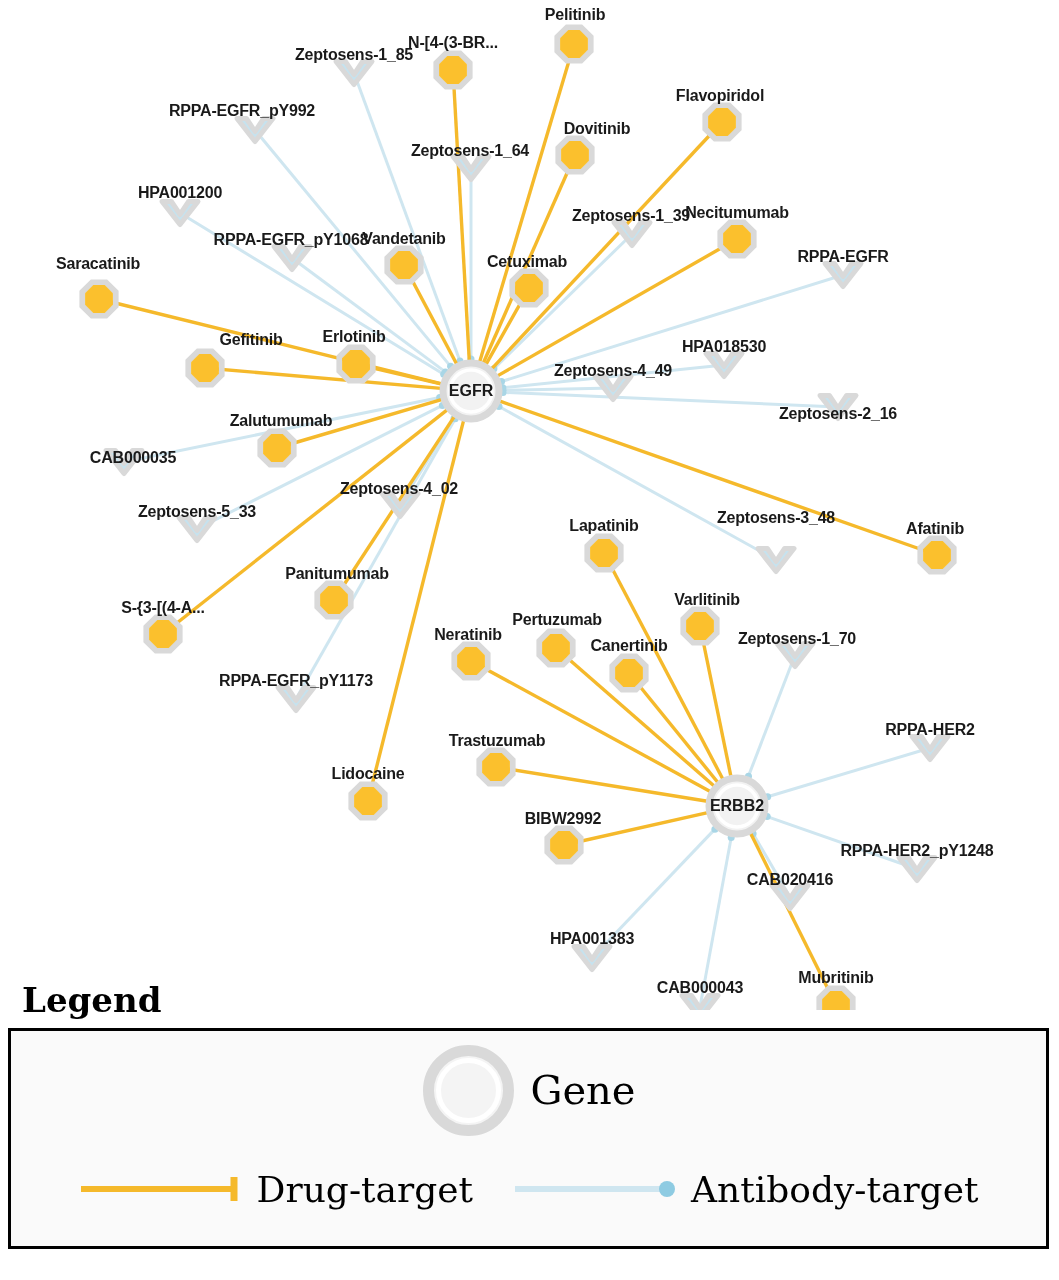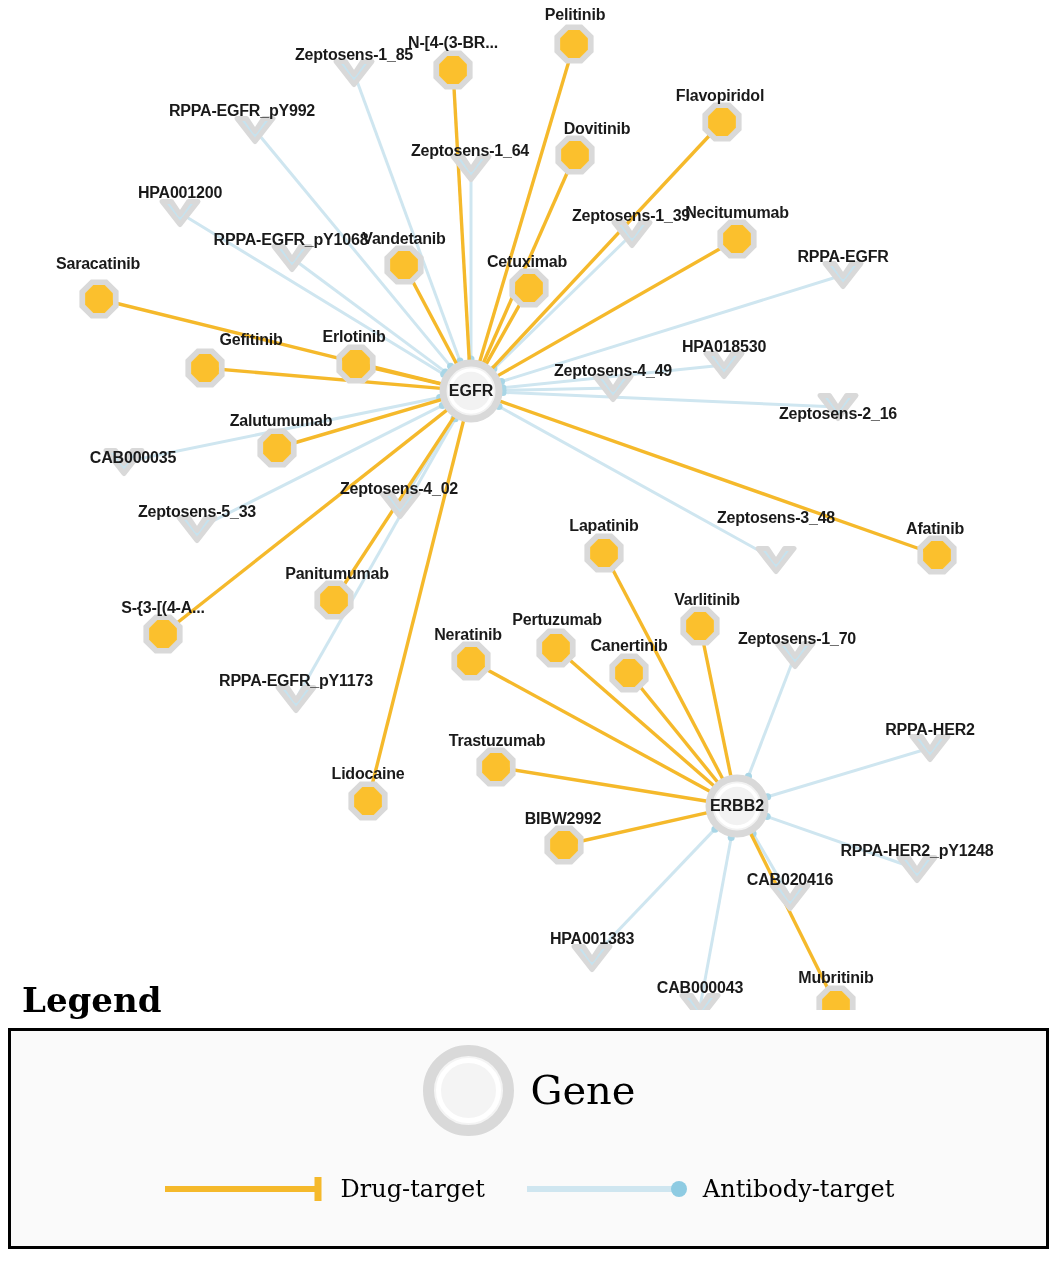--- a/index.html
+++ b/index.html
@@ -88,21 +88,21 @@
     height: 80px;
     gap: 40px;
   }
   .legend-edge-item {
     display: flex;
     align-items: center;
     gap: 10px;
   }
   .legend-edge-text {
     font-family: "DejaVu Serif", serif;
-    font-size: 24px;
+    font-size: 36px;
     color: #000;
   }
 </style>
 </head>
 <body>
 
 <div id="network">
     <svg width="1059" height="1010">
       <line x1="354" y1="73" x2="459.9505589921396" y2="360.96818597863574" stroke="#cfe6f0" stroke-width="3"></line>
       <circle cx="459.9505589921396" cy="360.96818597863574" r="3.5" fill="#a9d6e6"></circle>

